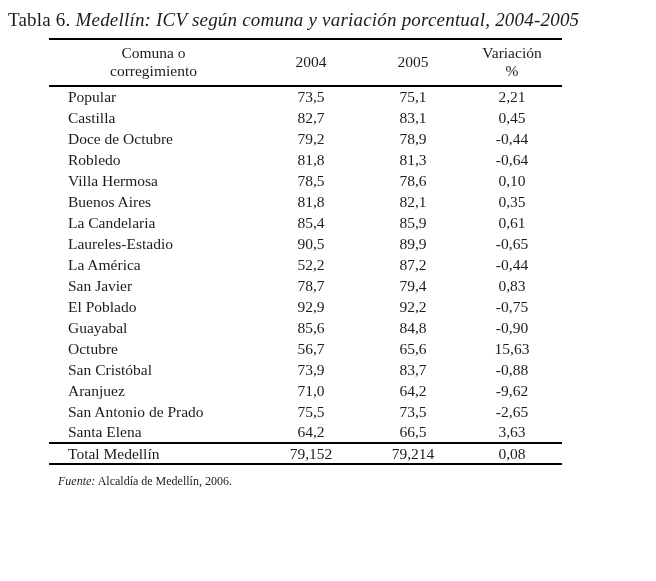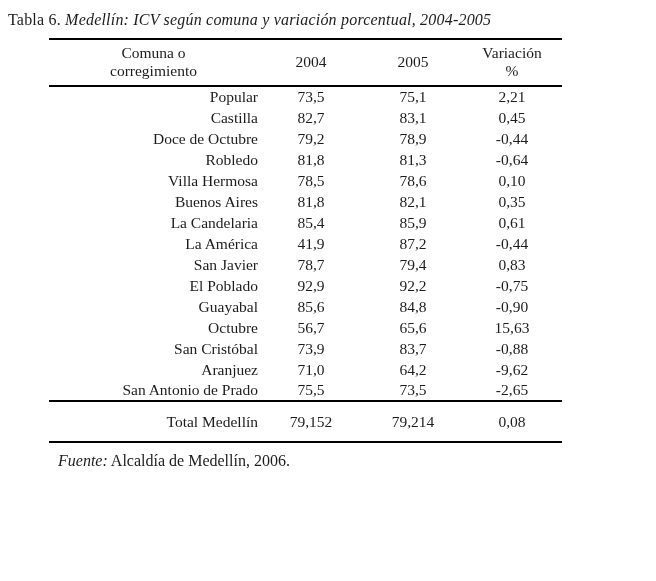--- a/index.html
+++ b/index.html
@@ -9,21 +9,21 @@
     width: 656px;
     height: 581px;
     background: #ffffff;
     color: #1c1c1c;
     font-family: "Liberation Serif", "DejaVu Serif", serif;
     overflow: hidden;
     padding-top: 7px;
   }
   .title {
     margin-left: 8px;
-    font-size: 16px;
+    font-size: 19px;
     line-height: 26px;
     white-space: nowrap;
     letter-spacing: 0.2px;
   }
   .title .t-italic { font-style: italic; }
   table.icv {
     margin-left: 49px;
     margin-top: 5px;
     width: 513px;
     border-collapse: collapse;
@@ -47,33 +47,33 @@
   }
   thead th .two-line { display: block; }
   tbody td, tfoot td {
     font-size: 15.5px;
     height: 21px;
     vertical-align: middle;
     text-align: center;
     padding: 0;
   }
   td.name, tfoot td.name {
-    text-align: right;
+    text-align: left;
     padding-left: 19px;
     margin-top: 19px;
   }
   tfoot tr {
     border-top: 2.5px solid #000;
     border-bottom: 2.5px solid #000;
   }
-  tfoot td { height: 41px; }
+  tfoot td { height: 21px; }
   .source-note {
     margin-left: 58px;
     margin-top: 9px;
-    font-size: 16px;
+    font-size: 12px;
   }
   .source-note .s-italic { font-style: italic; }
 </style>
 </head>
 <body>
 
 <div class="page">
 
   <div class="title">
     <span>Tabla 6. </span><span class="t-italic">Medellín: ICV según comuna y variación porcentual, 2004-2005</span>
@@ -138,22 +138,28 @@
         <td>82,1</td>
         <td>0,35</td>
       </tr>
         <tr>
         <td class="name">La Candelaria</td>
         <td>85,4</td>
         <td>85,9</td>
         <td>0,61</td>
       </tr>
         <tr>
+        <td class="name">Laureles-Estadio</td>
+        <td>90,5</td>
+        <td>89,9</td>
+        <td>-0,65</td>
+      </tr>
+        <tr>
         <td class="name">La América</td>
-        <td>41,9</td>
+        <td>52,2</td>
         <td>87,2</td>
         <td>-0,44</td>
       </tr>
         <tr>
         <td class="name">San Javier</td>
         <td>78,7</td>
         <td>79,4</td>
         <td>0,83</td>
       </tr>
         <tr>
@@ -184,20 +190,26 @@
         <td class="name">Aranjuez</td>
         <td>71,0</td>
         <td>64,2</td>
         <td>-9,62</td>
       </tr>
         <tr>
         <td class="name">San Antonio de Prado</td>
         <td>75,5</td>
         <td>73,5</td>
         <td>-2,65</td>
+      </tr>
+        <tr>
+        <td class="name">Santa Elena</td>
+        <td>64,2</td>
+        <td>66,5</td>
+        <td>3,63</td>
       </tr>
       </tbody>
     <tfoot>
       <tr>
         <td class="name">Total Medellín</td>
         <td>79,152</td>
         <td>79,214</td>
         <td>0,08</td>
       </tr>
     </tfoot>

